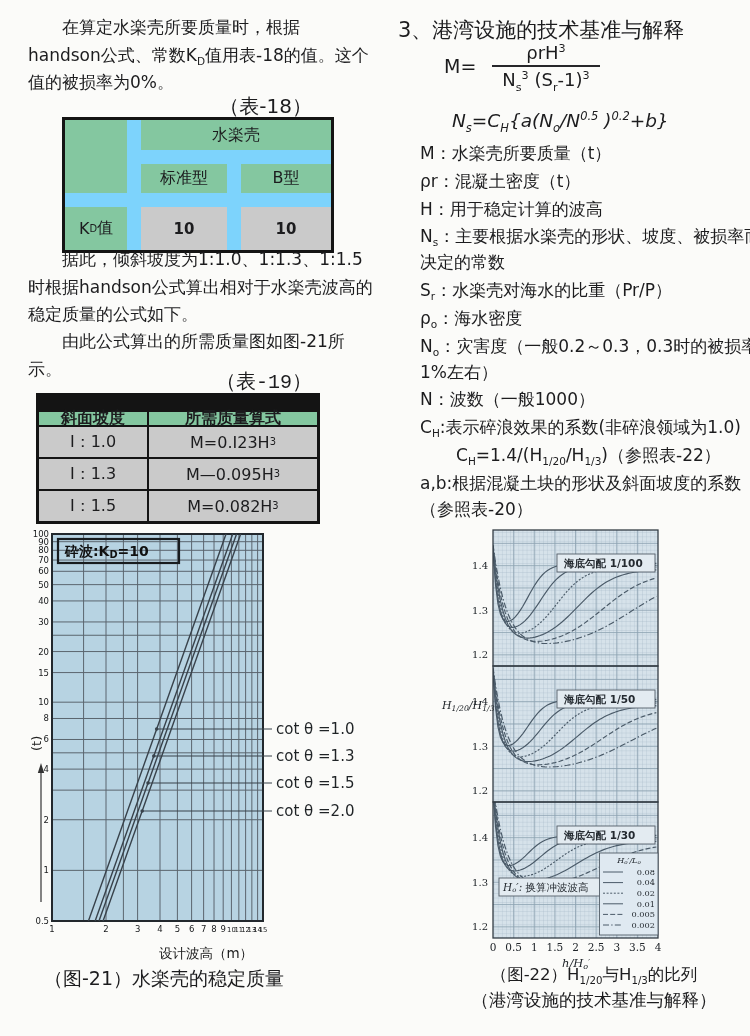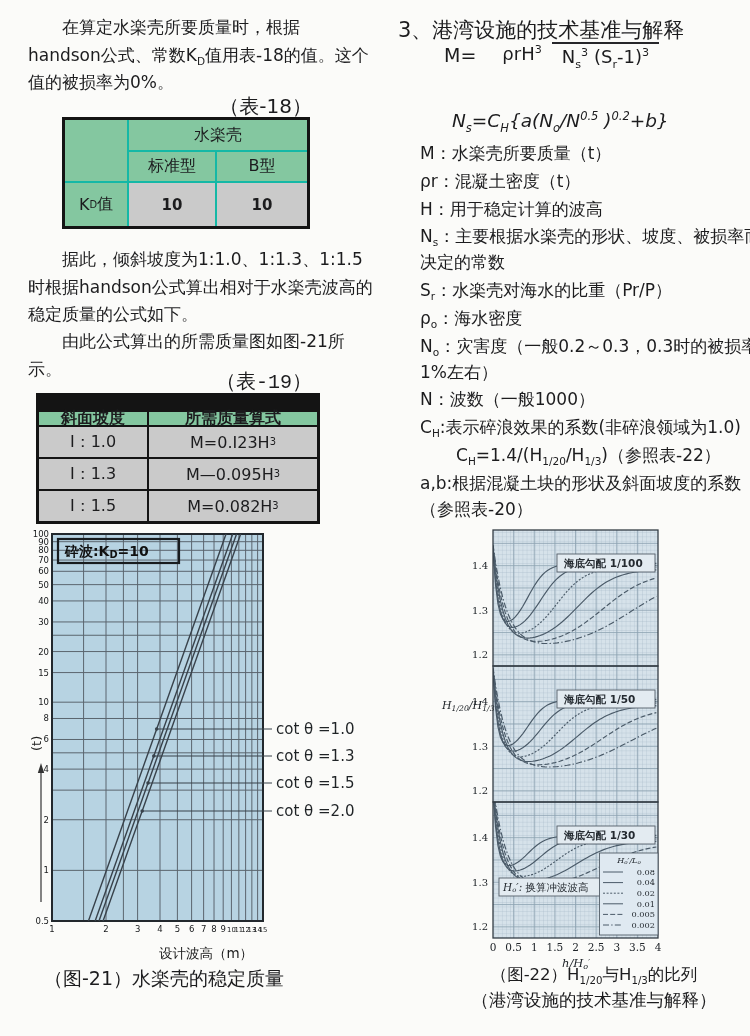--- a/index.html
+++ b/index.html
@@ -7,35 +7,35 @@
     position:relative;width:750px;height:1036px;overflow:hidden;
     background:#fbfbf9;color:#1c1c1e;
     font-family:"DejaVu Sans","Liberation Sans",sans-serif;
   }
   .abs{position:absolute;}
   .para{font-size:17px;line-height:1.62;text-indent:2em;}
   sub,sup{font-size:62%;line-height:0;}
   .tcap{font-size:20px;text-align:right;}
   
   #t18{left:62px;top:117px;display:grid;grid-template-columns:62px 86px 90px;
-       grid-template-rows:30px 29px 43px;gap:2px;background:#14b8a6;border:3px solid #141414;}
+       grid-template-rows:30px 29px 43px;gap:14px;background:#7dd3fc;border:3px solid #141414;}
   #t19{left:36px;top:393px;display:grid;grid-template-columns:108px 168px;
        grid-template-rows:29px 30px 30px 30px;gap:2px;background:#141414;border:3px solid #141414;}
   .c{display:flex;align-items:center;justify-content:center;font-size:16px;}
   .g{background:#84c7a0;}
   .gr{background:#cacaca;}
   .cA{grid-row:1/3;grid-column:1;}
   .cB{grid-column:2/4;}
   .hd{font-weight:600;margin-top:16px;}
   .bold{font-weight:700;font-size:15px;}
   
   #rhead{left:398px;top:16px;width:346px;font-size:21px;}
   #f1{left:444px;top:42px;display:flex;align-items:center;font-size:18px;}
   #f1 .lhs{font-size:19px;margin-right:16px;}
-  .frac{display:inline-flex;flex-direction:row;align-items:center;}
+  .frac{display:inline-flex;flex-direction:column;align-items:center;}
   .frac .num{padding:0 10px 2px;}
   .frac .den{border-top:2px solid #26262a;padding:2px 10px 0;}
   #f2{left:452px;top:110px;font-size:18.5px;font-style:italic;}
   #defs{left:420px;top:141px;width:348px;}
   .def{font-size:17px;line-height:1.52;margin-bottom:2px;}
   .indent{padding-left:36px;}
   
   #cap18{left:28px;top:93px;width:284px;}
   #cap19{left:28px;top:368px;width:284px;font-family:Liberation Mono, monospace;}
   #cap21{left:44px;top:966px;font-size:19px;}

